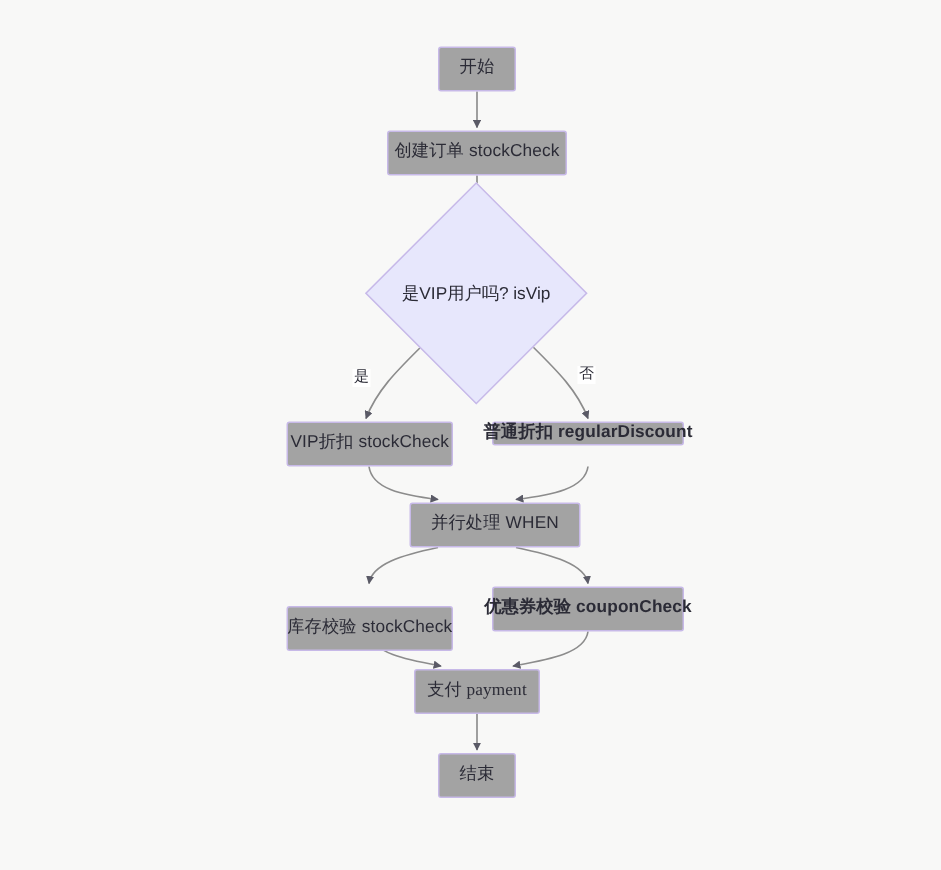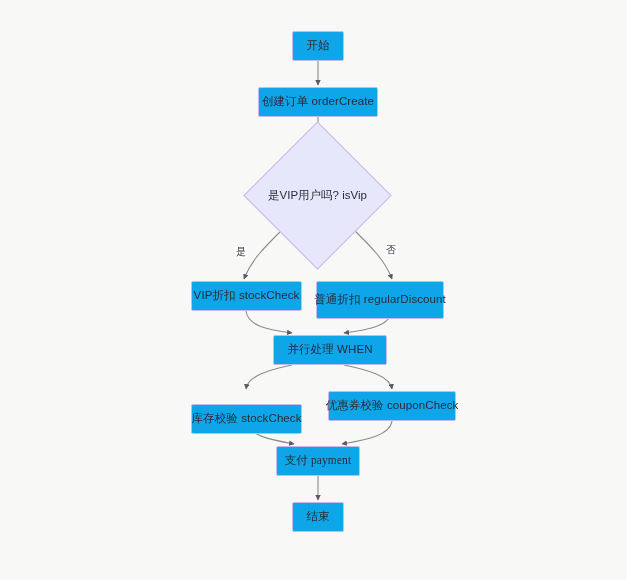--- a/index.html
+++ b/index.html
@@ -21,21 +21,21 @@
   #edge-layer {
     position: absolute;
     left: 0;
     top: 0;
     width: 627px;
     height: 580px;
   }
   .node {
     position: absolute;
     box-sizing: border-box;
-    background: #0ea5e9;
+    background: #a3a3a3;
     border: 1px solid #c7b9e8;
     border-radius: 2px;
     display: flex;
     align-items: center;
     justify-content: center;
     color: #2b2b36;
     font-size: 11.5px;
     line-height: 1.2;
     white-space: nowrap;
     letter-spacing: 0.1px;
@@ -119,45 +119,45 @@
 
       <path d="M 318 476 L 318 500"></path>
     </g>
   </svg>
 
   <div class="node" style="left:292px; top:31px; width:52px; height:30px;">
     <span class="node-label">开始</span>
   </div>
 
   <div class="node" style="left:258px; top:87px; width:120px; height:30px;">
-    <span class="node-label">创建订单 orderCreate</span>
+    <span class="node-label">创建订单 stockCheck</span>
   </div>
 
   <div class="decision-wrap" style="left:265px; top:143px; width:105px; height:105px;">
     <div class="decision-shape"></div>
     <div class="decision-text">是VIP用户吗? isVip</div>
   </div>
 
   <div class="node" style="left:191px; top:281px; width:111px; height:30px;">
     <span class="node-label">VIP折扣 stockCheck</span>
   </div>
 
-  <div class="node" style="left:316px; top:281px; width:128px; height:38px;">
+  <div class="node" style="left:328px; top:281px; width:128px; height:16px;font-weight:bold;">
     <span class="node-label">普通折扣 regularDiscount</span>
   </div>
 
   <div class="node" style="left:273px; top:335px; width:114px; height:30px;">
     <span class="node-label">并行处理 WHEN</span>
   </div>
 
   <div class="node" style="left:191px; top:404px; width:111px; height:30px;">
     <span class="node-label">库存校验 stockCheck</span>
   </div>
 
-  <div class="node" style="left:328px; top:391px; width:128px; height:30px;">
+  <div class="node" style="left:328px; top:391px; width:128px; height:30px;font-weight:bold;">
     <span class="node-label">优惠券校验 couponCheck</span>
   </div>
 
   <div class="node" style="left:276px; top:446px; width:84px; height:30px;font-family:Liberation Serif, serif;">
     <span class="node-label">支付 payment</span>
   </div>
 
   <div class="node" style="left:292px; top:502px; width:52px; height:30px;align-items:center;">
     <span class="node-label">结束</span>
   </div>

